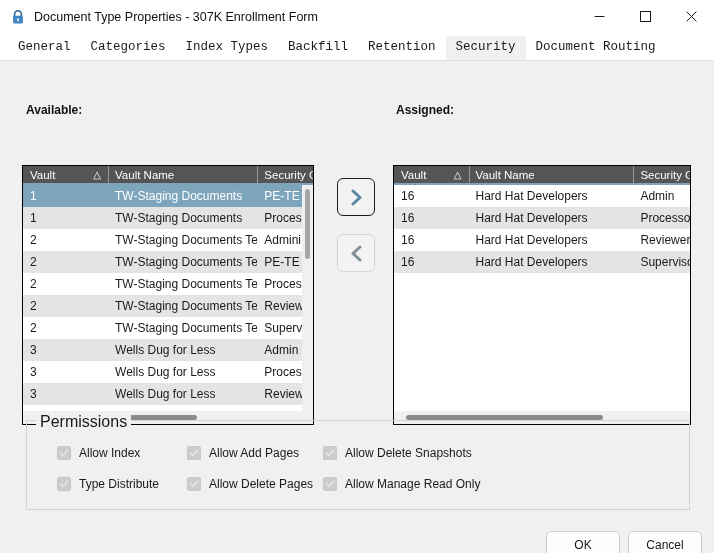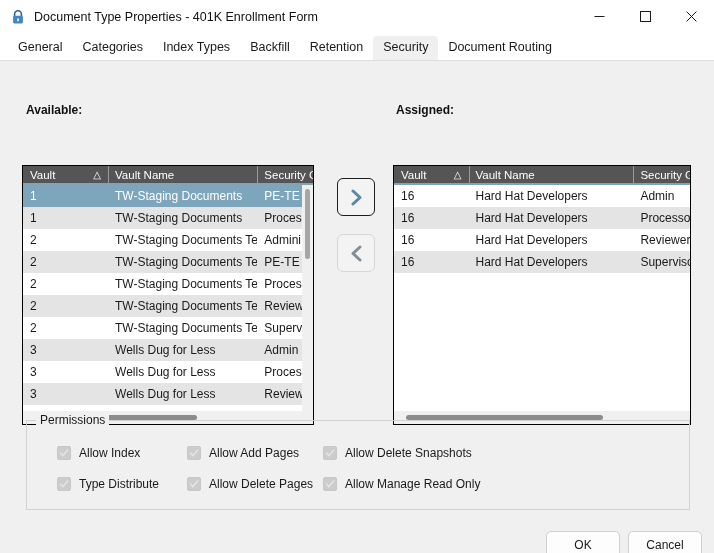--- a/index.html
+++ b/index.html
@@ -65,20 +65,21 @@
     padding-left: 8px;
     box-sizing: border-box;
   }
   .tab {
     padding: 4px 10px 5px 10px;
     font-size: 12.5px;
     color: #1a1a1a;
     white-space: nowrap;
     border-radius: 4px 4px 0 0;
     line-height: 15px;
+    font-family: Liberation Mono, monospace;
   }
   .tab.active {
     background: #f0f0f0;
   }
 
   
   .content {
     position: absolute;
     left: 0;
     top: 73px;
@@ -212,21 +213,21 @@
     border: 1px solid #d2d2d2;
     box-sizing: border-box;
     background: transparent;
   }
   .group-title {
     position: absolute;
     top: -8px;
     left: 9px;
     background: #f0f0f0;
     padding: 0 4px;
-    font-size: 12px;
+    font-size: 16px;
     color: #1a1a1a;
   }
   .perm {
     position: absolute;
     display: flex;
     align-items: center;
     font-size: 12px;
     color: #1a1a1a;
     white-space: nowrap;
   }
@@ -272,21 +273,21 @@
 </style>
 </head>
 <body>
 
 <div class="titlebar">
   <svg class="title-lock" viewBox="0 0 16 16">
     <path d="M4.6 7V5.2a3.4 3.4 0 0 1 6.8 0V7" fill="none" stroke="#2a6496" stroke-width="1.6"></path>
     <rect x="3.1" y="6.8" width="9.8" height="7.6" rx="1.1" fill="#3f86c4"></rect>
     <rect x="7.2" y="9.2" width="1.6" height="3.4" rx="0.8" fill="#ffffff"></rect>
   </svg>
-  <div class="title-text">Document Type Properties  - 401K Enrollment Form</div>
+  <div class="title-text">Document Type Properties  - 307K Enrollment Form</div>
   <div class="wincontrols">
     <div class="wbtn">
       <svg width="11" height="11" viewBox="0 0 11 11">
         <line x1="0.5" y1="5.5" x2="10.5" y2="5.5" stroke="#1b1b1b" stroke-width="1"></line>
       </svg>
     </div>
     <div class="wbtn">
       <svg width="11" height="11" viewBox="0 0 11 11">
         <rect x="0.5" y="0.5" width="10" height="10" fill="none" stroke="#1b1b1b" stroke-width="1"></rect>
       </svg>

